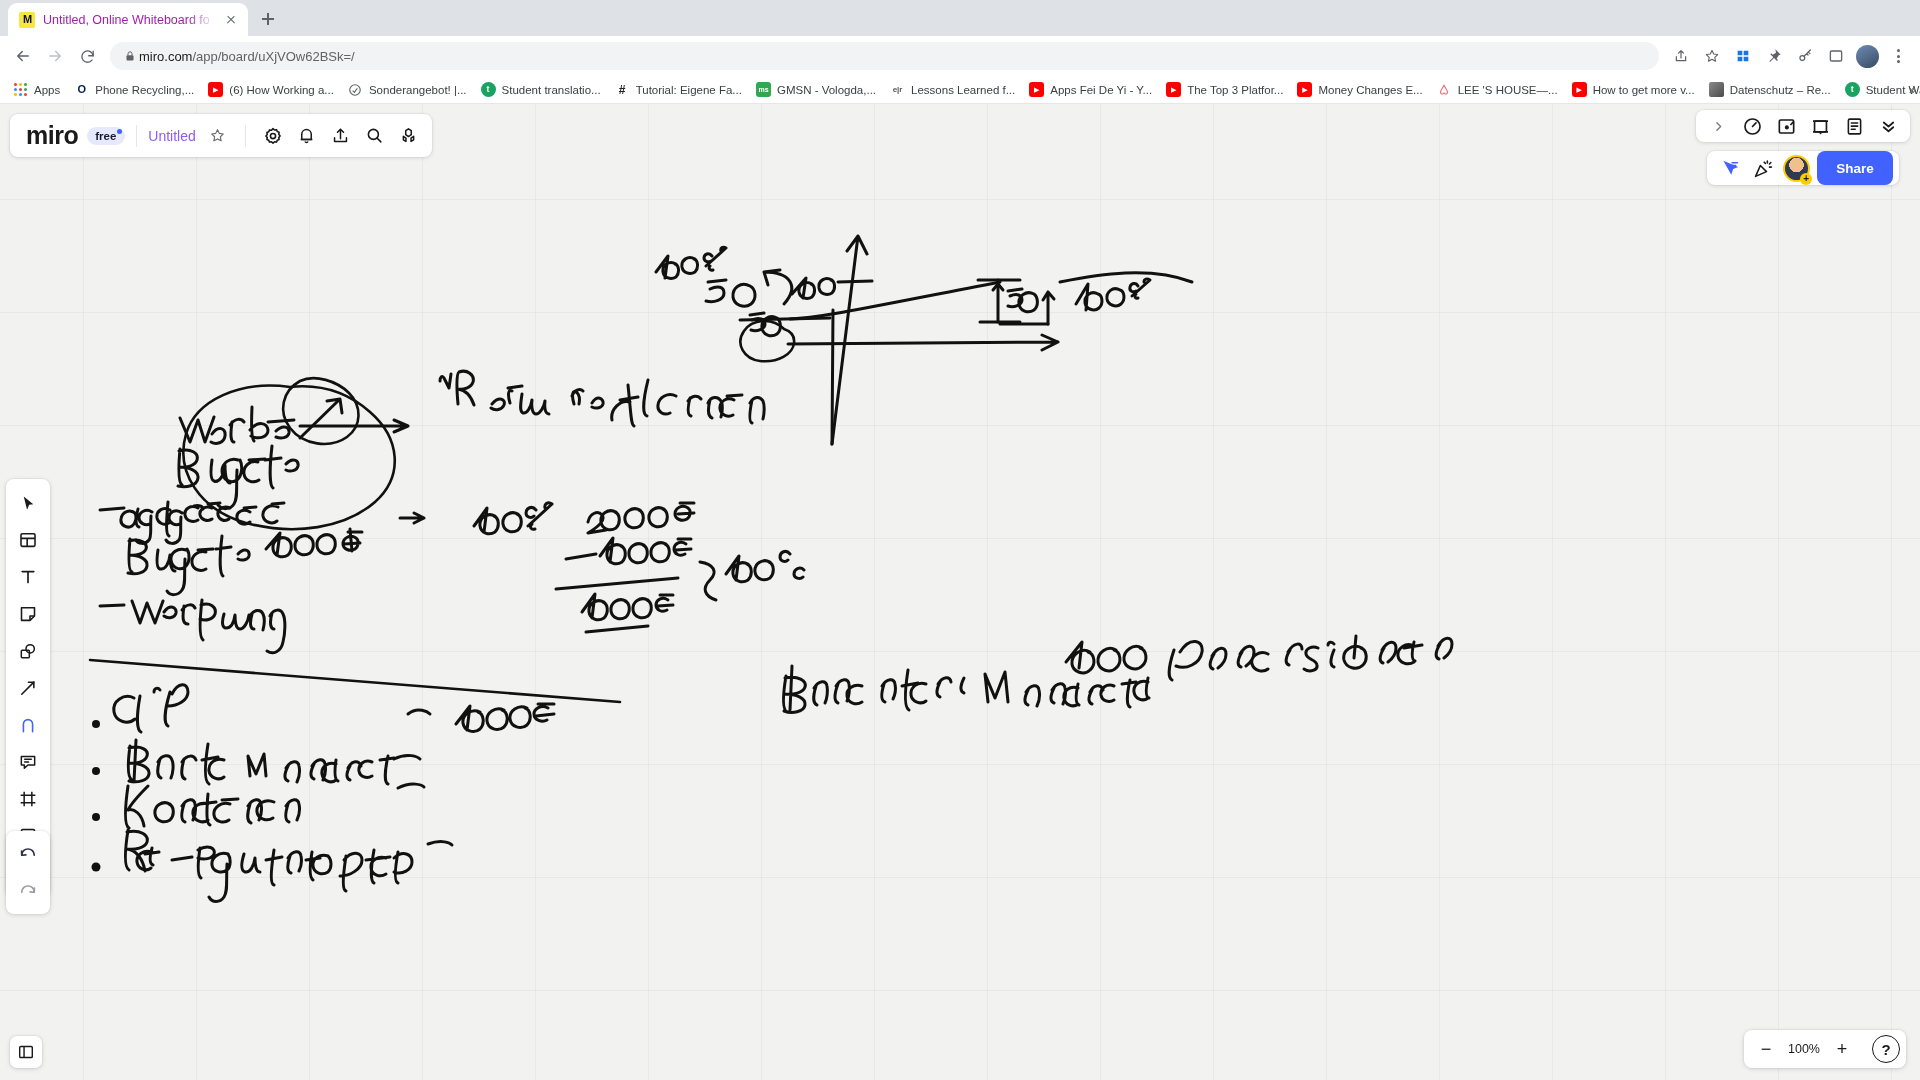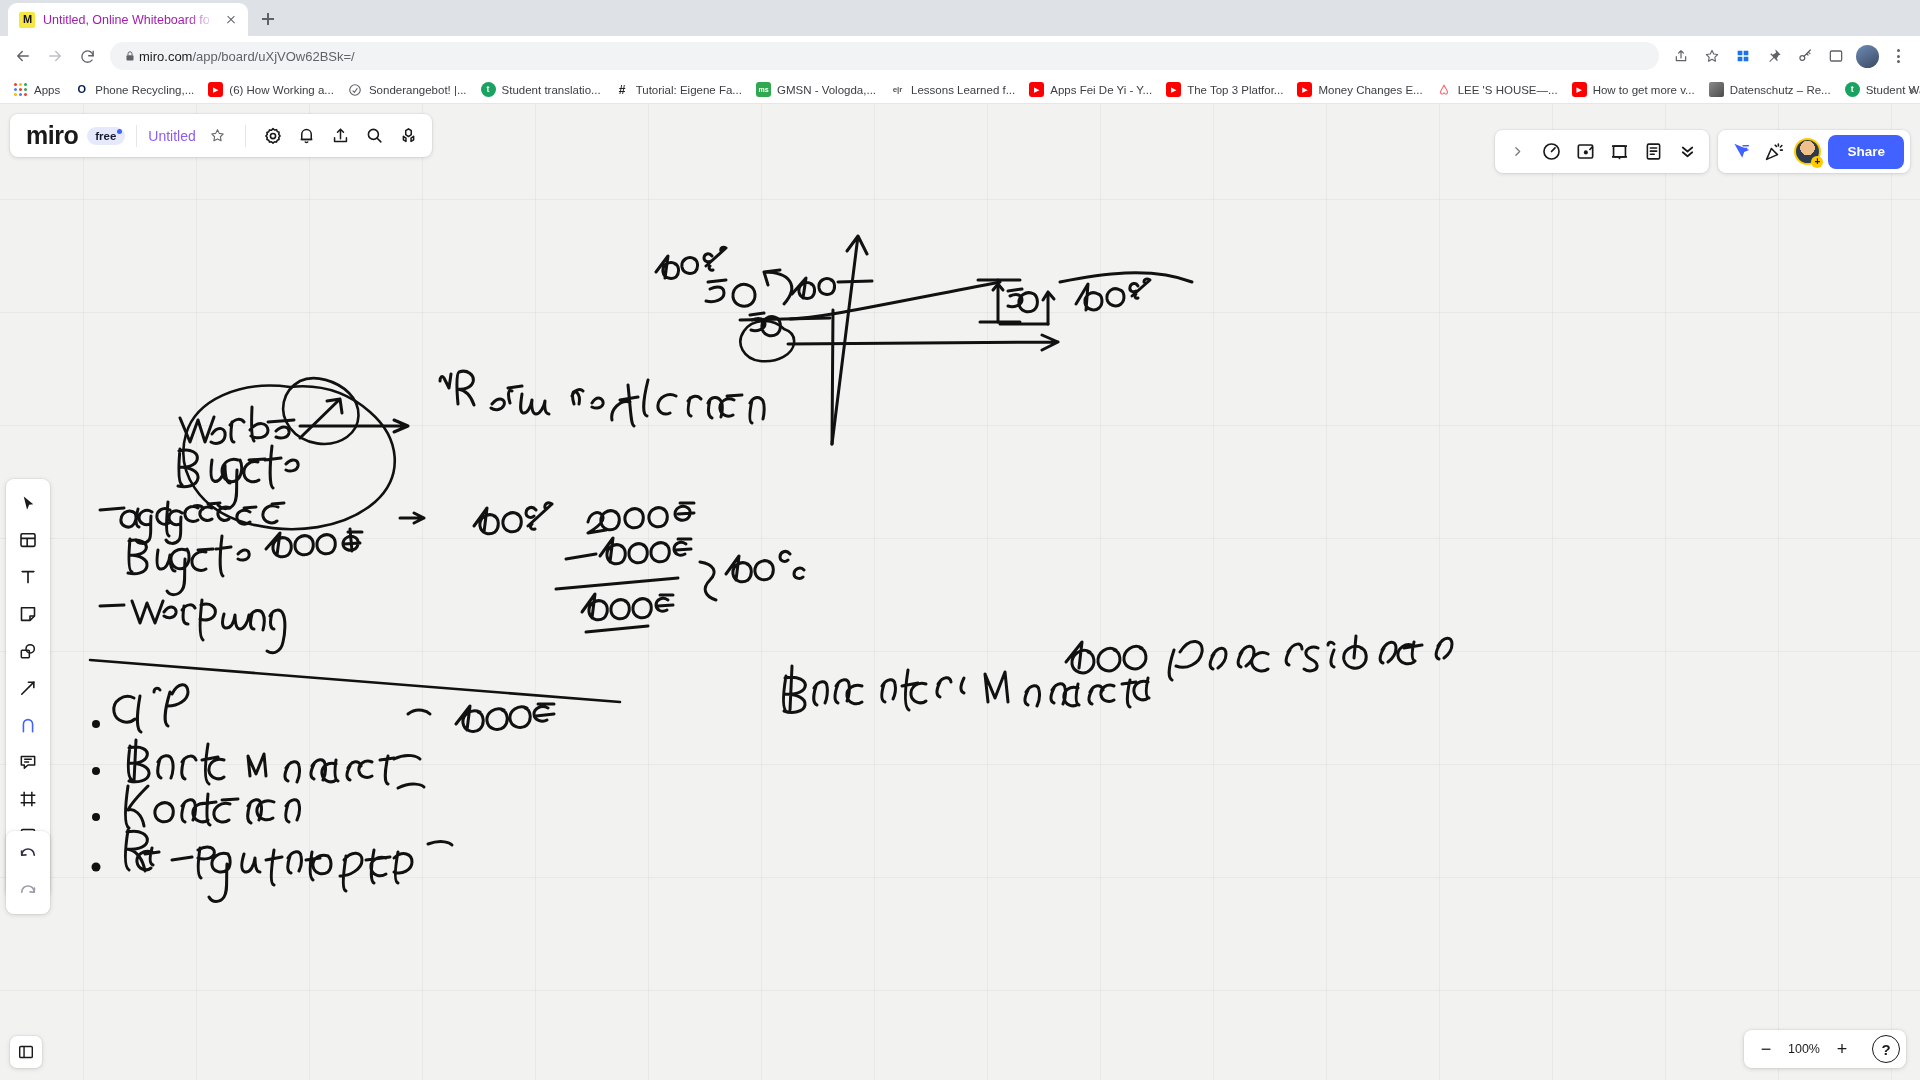--- a/index.html
+++ b/index.html
@@ -134,22 +134,22 @@
     width: 5px; height: 5px; border-radius: 50%; background: #4262ff;
   }
   .vdiv { width: 1px; height: 22px; background: #e6e6e6; margin: 0 9px; }
   .board-title { font-size: 14px; color: #8b5cf6; padding-right: 4px; }
   .mbtn {
     width: 32px; height: 32px; border-radius: 6px;
     display: flex; align-items: center; justify-content: center; color: #1a1a1a;
   }
 
   .top-right-bar {
-    position: absolute; right: 10px; top: 26px; height: 43px;
-    display: flex; align-items: center; gap: 9px; z-index: 20;
+    position: absolute; right: 10px; top: 6px; height: 43px;
+    display: flex; align-items: center; gap: 9px; z-index: 20; flex-direction: column;
   }
   .trgroup {
     height: 43px; background: #fff; border-radius: 8px;
     box-shadow: 0 1px 4px rgba(0,0,0,.12), 0 0 0 1px rgba(0,0,0,.03);
     display: flex; align-items: center; padding: 0 6px; gap: 2px;
   }
   .share-btn {
     background: #4262ff; color: #fff; font-size: 13.5px; font-weight: 600;
     border-radius: 8px; padding: 0 19px; height: 34px;
     display: flex; align-items: center; margin-left: 3px;

